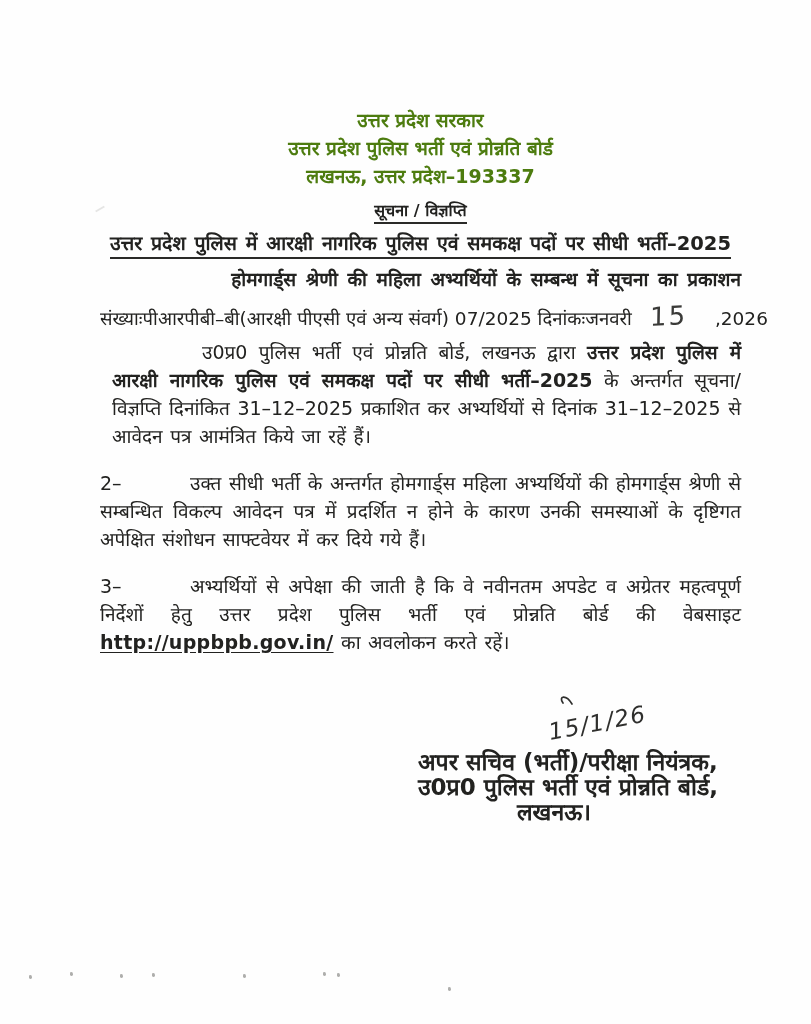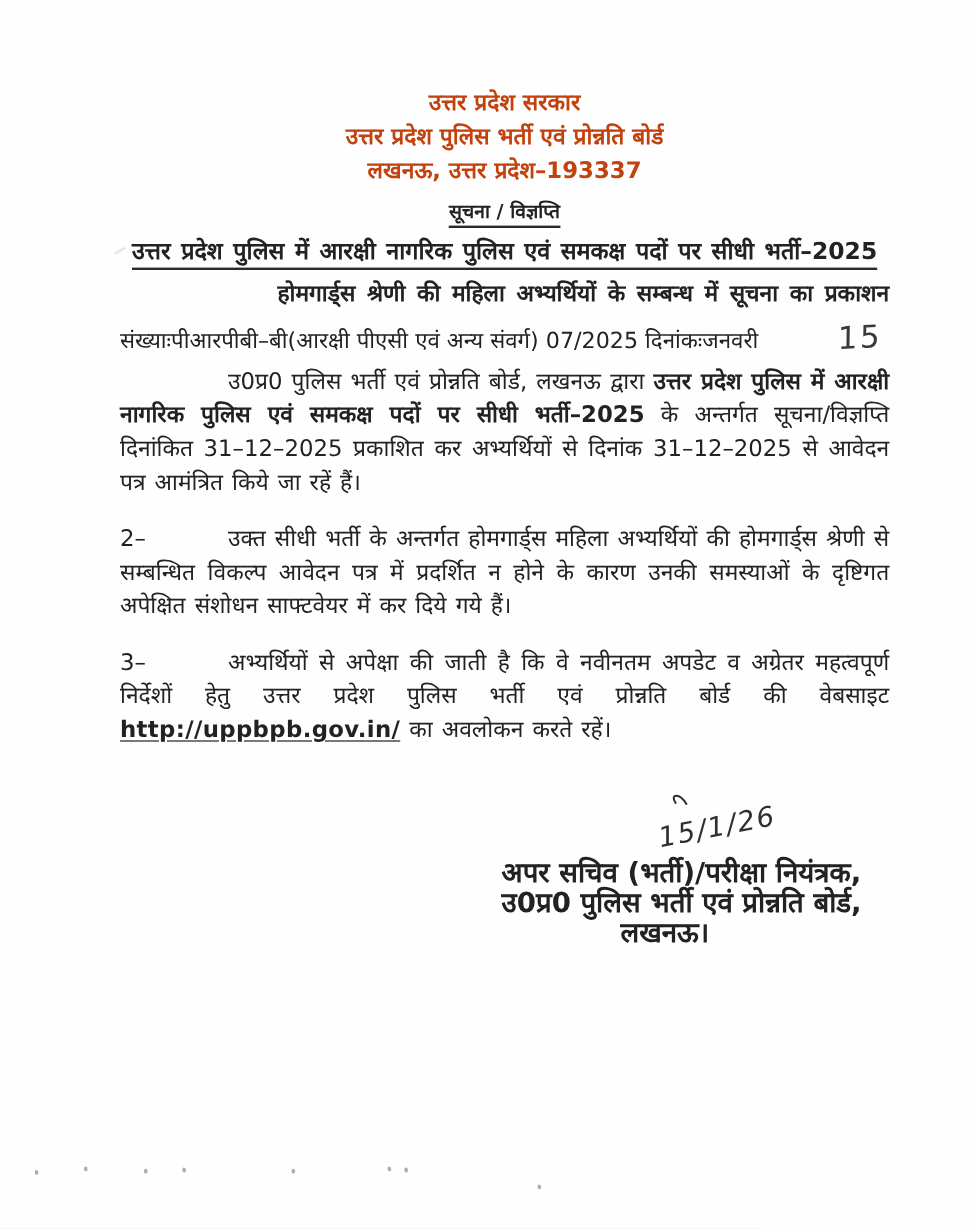--- a/index.html
+++ b/index.html
@@ -19,26 +19,26 @@
     -webkit-font-smoothing: antialiased;
   }
   .content {
     position: absolute;
     left: 100px;
     top: 0;
     width: 641px;
   }
   
   .letterhead {
-    margin-top: 72px;
+    margin-top: 106px;
     text-align: center;
     font-weight: bold;
     font-size: 19px;
     line-height: 28px;
-    color: #c2410c;
+    color: #4d7c0f;
   }
   
   .notice-title {
     margin-top: 6px;
     text-align: center;
     font-size: 16px;
     line-height: 30px;
     font-weight: bold;
   }
   .notice-title .u {
@@ -67,21 +67,20 @@
     word-spacing: 3px;
   }
   
   .ref-line {
     margin-top: 9px;
     font-size: 18.5px;
     line-height: 30px;
     display: flex;
     align-items: baseline;
     white-space: nowrap;
-    gap: 48px;
   }
   .ref-main { flex: 0 0 auto; }
   .hand-day {
     flex: 0 0 auto;
     margin-left: 18px;
     font-size: 26px;
     font-weight: 400;
     color: #3a3a38;
     transform: rotate(-3deg) skewX(-4deg);
     letter-spacing: 2px;
@@ -92,21 +91,21 @@
     margin-left: 28px;
   }
   
   .para {
     position: relative;
     font-size: 19px;
     line-height: 28px;
     text-align: justify;
     word-spacing: 1.5px;
   }
-  .para.p1 { margin-top: 4px; text-indent: 90px; }
+  .para.p1 { margin-top: 4px; text-indent: 90px; margin-left: 12px; }
   .para.numbered { margin-top: 10px; text-indent: 90px; }
   .para .p-num {
     position: absolute;
     left: 0;
     top: 0;
     text-indent: 0;
   }
   .bold { font-weight: bold; }
   .url {
     font-weight: bold;

